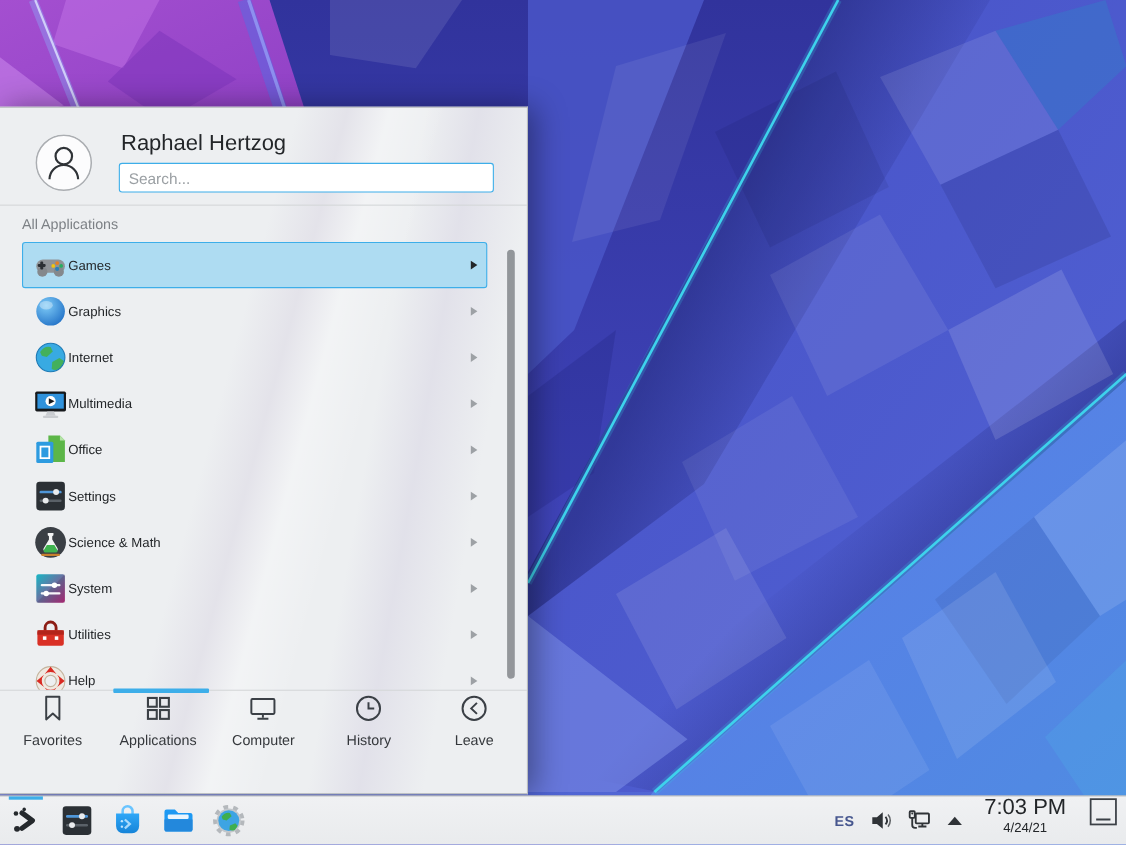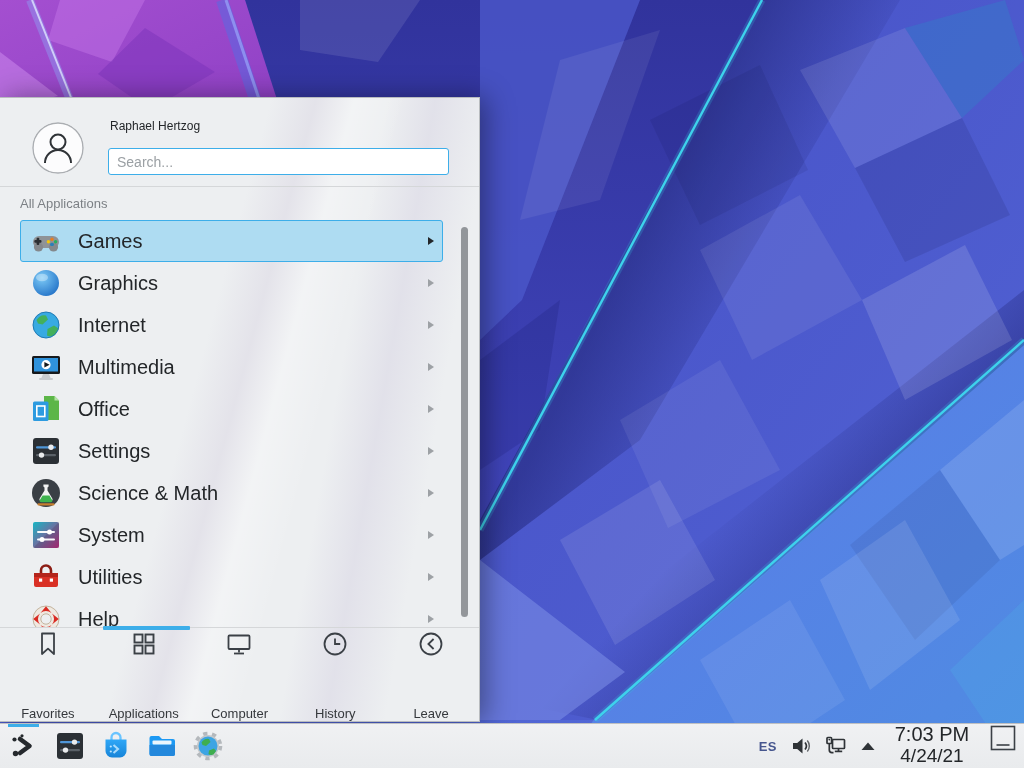--- a/index.html
+++ b/index.html
@@ -16,46 +16,46 @@
     background:
       linear-gradient(105deg, rgba(255,255,255,0) 42%, rgba(190,178,205,.20) 49%, rgba(255,255,255,.30) 55%, rgba(255,255,255,0) 63%),
       linear-gradient(100deg, rgba(255,255,255,0) 66%, rgba(185,176,208,.22) 74%, rgba(255,255,255,0) 84%),
       #edeff1;
     border:1px solid #b9bcbf; border-left:none;
     box-shadow: 6px 0 26px rgba(0,0,0,.38);
     display:flex; flex-direction:column;
   }
   .menu-header { height:88px; position:relative; flex:none; }
   .avatar { position:absolute; left:32px; top:24px; width:52px; height:52px; border-radius:50%; }
-  .user-name { position:absolute; left:110px; top:21px; font-size:12px; color:#232629; }
+  .user-name { position:absolute; left:110px; top:21px; font-size:20px; color:#232629; }
   .search-box {
     position:absolute; left:108px; top:50px; width:341px; height:27px;
     background:#fff; border:1.5px solid var(--accent); border-radius:3px;
     font-size:14px; padding:0 8px; color:#000000; outline:none;
     font-family:"Liberation Sans","DejaVu Sans",sans-serif;
   }
   .search-box::placeholder { color:#9ba0a4; }
   .hdiv { height:1px; background:#d5d7d9; flex:none; }
   .section-label { flex:none; height:31px; line-height:34px; padding-left:20px; font-size:13px; color:#7c8085; }
 
   .menu-list { flex:none; height:409px; position:relative; overflow:hidden; padding:2px 0 0 0; }
   .menu-item {
     height:42px; margin:0 36px 0 20px; display:flex; align-items:center;
     border:1.5px solid transparent; border-radius:3px; cursor:default;
   }
   .menu-item.selected { background:var(--selection); border-color:var(--accent); }
   .mi-icon { width:32px; height:32px; margin-left:9px; flex:none; }
-  .mi-label { margin-left:16px; font-size:20px; color:#232629; flex:1; }
+  .mi-label { font-size:12px; color:#232629; flex:1; }
   .mi-arrow { width:0; height:0; border-top:4.5px solid transparent; border-bottom:4.5px solid transparent;
     border-left:6px solid #9da1a5; margin-right:8px; }
   .menu-item.selected .mi-arrow { border-left-color:#232629; }
   .scrollbar { position:absolute; right:11px; top:9px; width:7px; height:390px; border-radius:3.5px; background:#7c8084; opacity:.8; }
 
   .menu-footer { flex:1; position:relative; display:flex; align-items:stretch; }
-  .tab { flex:1; display:flex; flex-direction:column; align-items:center; justify-content:space-between; gap:7px; padding-top:2px; }
+  .tab { flex:1; display:flex; flex-direction:column; align-items:center; justify-content:flex-start; gap:7px; padding-top:2px; }
   .tab-icon { width:28px; height:28px; }
   .tab-label { font-size:13px; color:#35383c; }
   .tab-underline { position:absolute; left:103px; top:-2px; width:87px; height:4px; background:var(--accent); border-radius:1px; }
 
   
   .taskbar {
     position:absolute; left:0; bottom:0; width:1024px; height:45px;
     background:linear-gradient(180deg,#f0f1f3,#e9ebed);
     border-top:1px solid rgba(0,0,0,.18);
     display:flex; 
@@ -63,21 +63,21 @@
   .tb-launchers { display:flex; align-items:center; gap:14px; padding-left:8px; }
   .tb-btn { width:32px; height:32px; position:relative; }
   .tb-active-line { position:absolute; left:8px; top:0; width:31px; height:3px; background:var(--accent); }
   .tb-spacer { flex:1; }
   .tray { display:flex; align-items:center; gap:13px; }
   .kbd-layout { font-size:13px; font-weight:bold; color:#46568e; letter-spacing:.5px; }
   .tray-icon { width:22px; height:22px; }
   .caret-icon { width:16px; height:10px; }
   .clock { margin-left:13px; width:86px; text-align:center; line-height:1; }
   .clock-time { font-size:20px; color:#232629; }
-  .clock-date { font-size:19px; color:#232629; margin-top:2px; }
+  .clock-date { font-size:12px; color:#232629; margin-top:2px; }
   .show-desktop { margin-left:14px; margin-right:7px; width:28px; height:28px; }
 </style>
 </head>
 <body>
 
 <div class="screen">
 
   <svg class="wallpaper" viewBox="0 0 1024 768" preserveAspectRatio="none">
     <defs>
       <linearGradient id="g-base" x1="0" y1="0" x2="1" y2="1">

